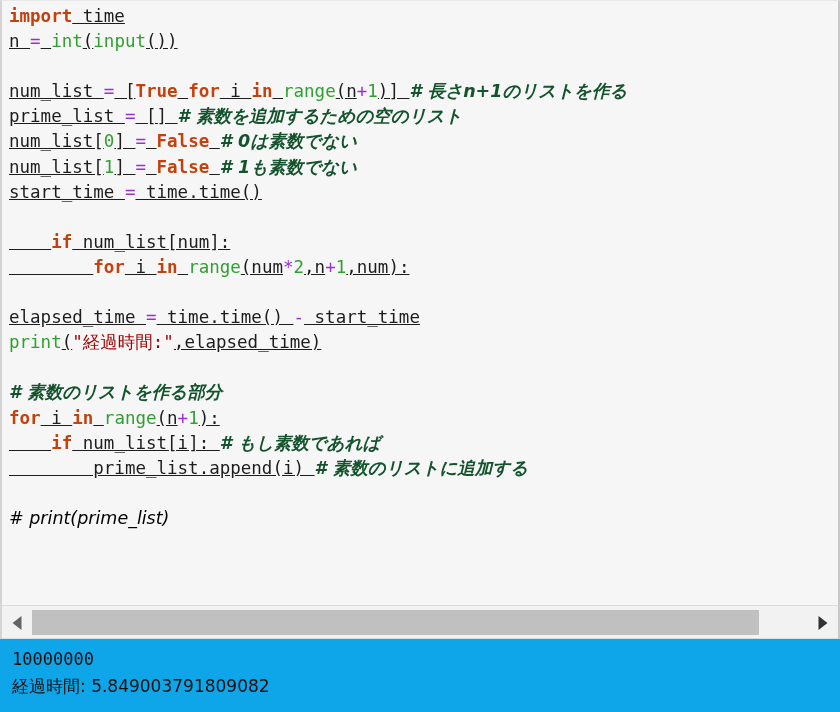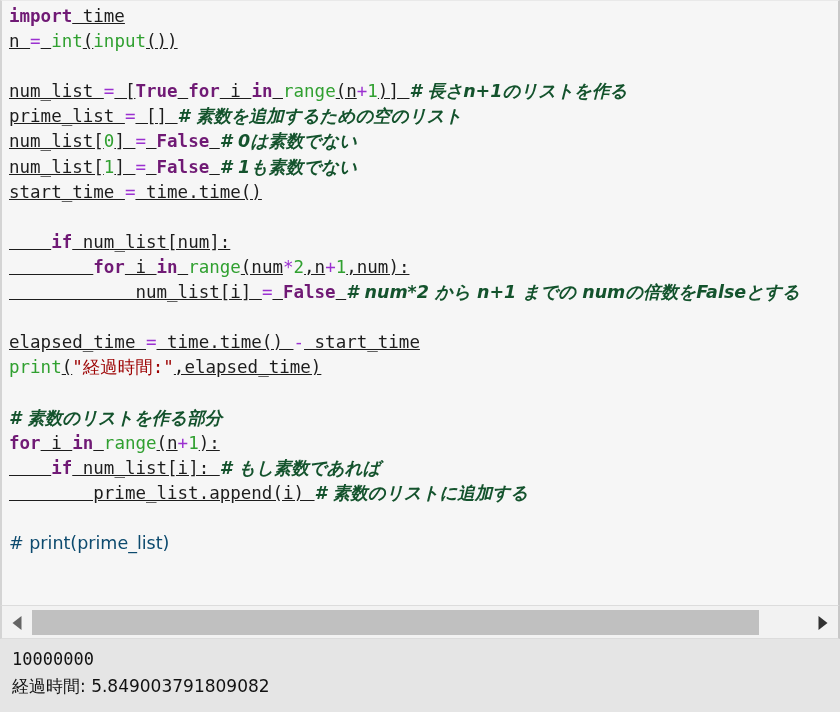--- a/index.html
+++ b/index.html
@@ -40,27 +40,27 @@
   }
   .code-line {
     height: 25.1px;
     line-height: 25.1px;
     font-family: "DejaVu Sans Mono", monospace;
     font-size: 17.5px;
     white-space: pre;
     color: #1d1d1d;
     letter-spacing: 0px;
   }
-  .kw      { color: #701a75; font-weight: bold; }
+  .kw      { color: #c2410c; font-weight: bold; }
   .bi      { color: #30a030; }
   .op      { color: #9b30d0; }
   .num     { color: #30a030; }
   .str     { color: #9c0000; }
   .cmt     { color: #14532d; font-style: italic; font-weight: bold; }
-  .cmt-l   { color: #0c4a6e; }
+  .cmt-l   { color: #000000; font-style: italic; }
   .pl      { color: #1d1d1d; text-decoration: underline; }
 
   
   .cmt, .cmt-l { font-family: "DejaVu Sans", "Liberation Sans", sans-serif; }
 
   
   #hscroll {
     position: absolute;
     left: 0;
     top: 605px;
@@ -114,21 +114,21 @@
     background: #c0c0c0;
   }
 
   
   #output-panel {
     position: absolute;
     left: 0;
     top: 639px;
     width: 840px;
     height: 73px;
-    background: #e5e5e5;
+    background: #0ea5e9;
     padding: 7px 8px 0 12px;
     box-sizing: border-box;
   }
   .out-line {
     font-family: "DejaVu Sans Mono", monospace;
     font-size: 17px;
     line-height: 27px;
     color: #111111;
     white-space: pre;
   }
@@ -143,21 +143,20 @@
       <div class="code-line"><span class="pl">n </span><span class="op">=</span><span class="pl"> </span><span class="bi">int</span><span class="pl">(</span><span class="bi">input</span><span class="pl">())</span></div>
       <div class="code-line">&nbsp;</div>
       <div class="code-line"><span class="pl">num_list </span><span class="op">=</span><span class="pl"> [</span><span class="kw">True</span><span class="pl"> </span><span class="kw">for</span><span class="pl"> i </span><span class="kw">in</span><span class="pl"> </span><span class="bi">range</span><span class="pl">(n</span><span class="op">+</span><span class="num">1</span><span class="pl">)] </span><span class="cmt"># 長さn+1のリストを作る</span></div>
       <div class="code-line"><span class="pl">prime_list </span><span class="op">=</span><span class="pl"> [] </span><span class="cmt"># 素数を追加するための空のリスト</span></div>
       <div class="code-line"><span class="pl">num_list[</span><span class="num">0</span><span class="pl">] </span><span class="op">=</span><span class="pl"> </span><span class="kw">False</span><span class="pl"> </span><span class="cmt"># 0は素数でない</span></div>
       <div class="code-line"><span class="pl">num_list[</span><span class="num">1</span><span class="pl">] </span><span class="op">=</span><span class="pl"> </span><span class="kw">False</span><span class="pl"> </span><span class="cmt"># 1も素数でない</span></div>
       <div class="code-line"><span class="pl">start_time </span><span class="op">=</span><span class="pl"> time.time()</span></div>
       <div class="code-line">&nbsp;</div>
       <div class="code-line"><span class="pl">    </span><span class="kw">if</span><span class="pl"> num_list[num]:</span></div>
       <div class="code-line"><span class="pl">        </span><span class="kw">for</span><span class="pl"> i </span><span class="kw">in</span><span class="pl"> </span><span class="bi">range</span><span class="pl">(num</span><span class="op">*</span><span class="num">2</span><span class="pl">,n</span><span class="op">+</span><span class="num">1</span><span class="pl">,num):</span></div>
-      <div class="code-line"><span class="pl">            num_list[i] </span><span class="op">=</span><span class="pl"> </span><span class="kw">False</span><span class="pl"> </span><span class="cmt"># num*2 から n+1 までの numの倍数をFalseとする</span></div>
       <div class="code-line">&nbsp;</div>
       <div class="code-line"><span class="pl">elapsed_time </span><span class="op">=</span><span class="pl"> time.time() </span><span class="op">-</span><span class="pl"> start_time</span></div>
       <div class="code-line"><span class="bi">print</span><span class="pl">(</span><span class="str">"経過時間:"</span><span class="pl">,elapsed_time)</span></div>
       <div class="code-line">&nbsp;</div>
       <div class="code-line"><span class="cmt"># 素数のリストを作る部分</span></div>
       <div class="code-line"><span class="kw">for</span><span class="pl"> i </span><span class="kw">in</span><span class="pl"> </span><span class="bi">range</span><span class="pl">(n</span><span class="op">+</span><span class="num">1</span><span class="pl">):</span></div>
       <div class="code-line"><span class="pl">    </span><span class="kw">if</span><span class="pl"> num_list[i]: </span><span class="cmt"># もし素数であれば</span></div>
       <div class="code-line"><span class="pl">        prime_list.append(i) </span><span class="cmt"># 素数のリストに追加する</span></div>
       <div class="code-line">&nbsp;</div>
       <div class="code-line"><span class="cmt-l"># print(prime_list)</span></div>

